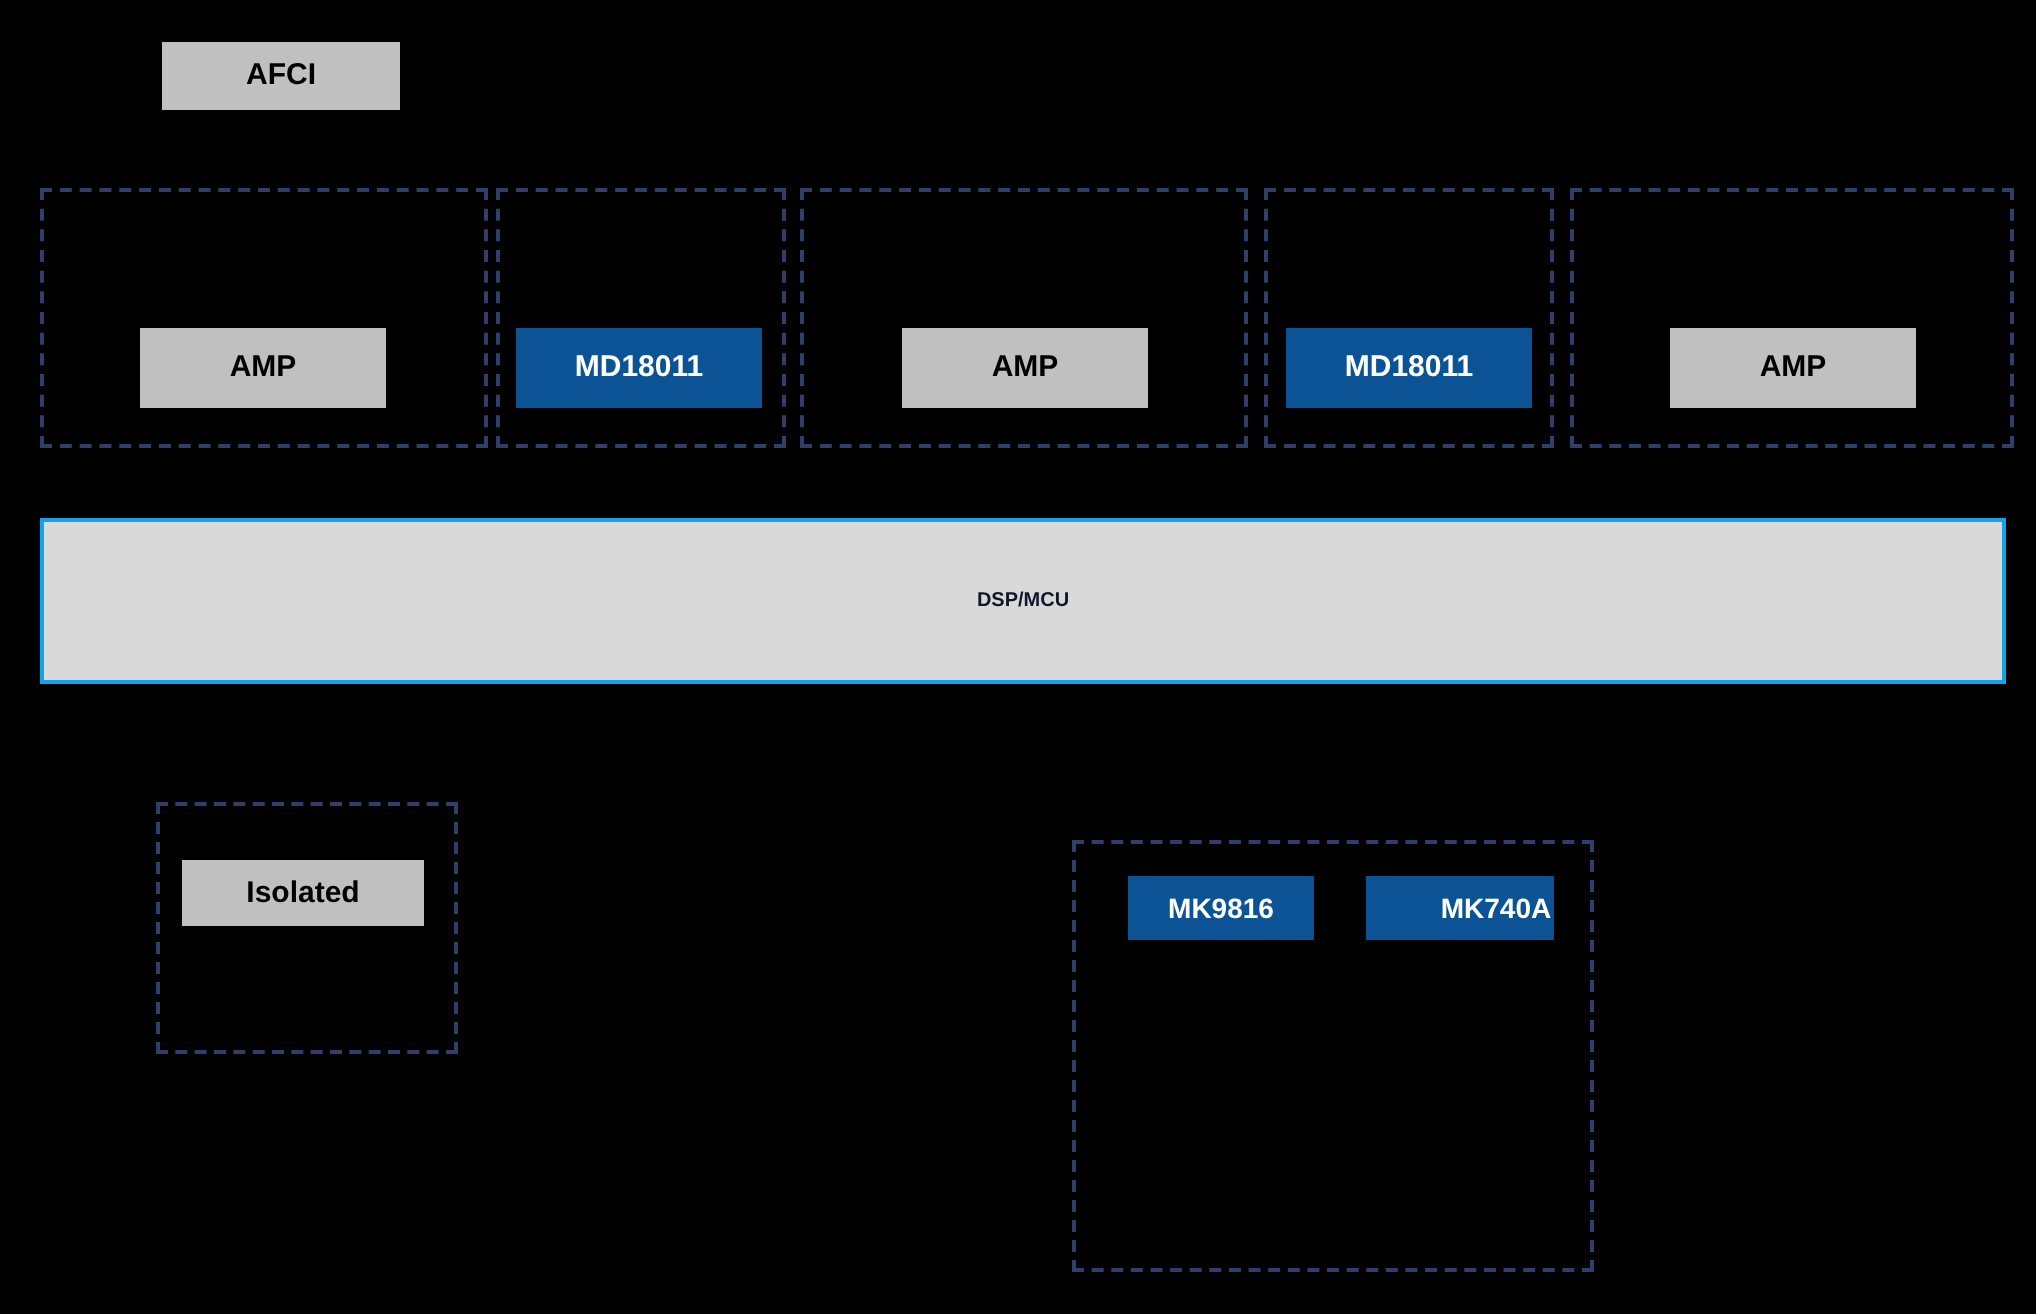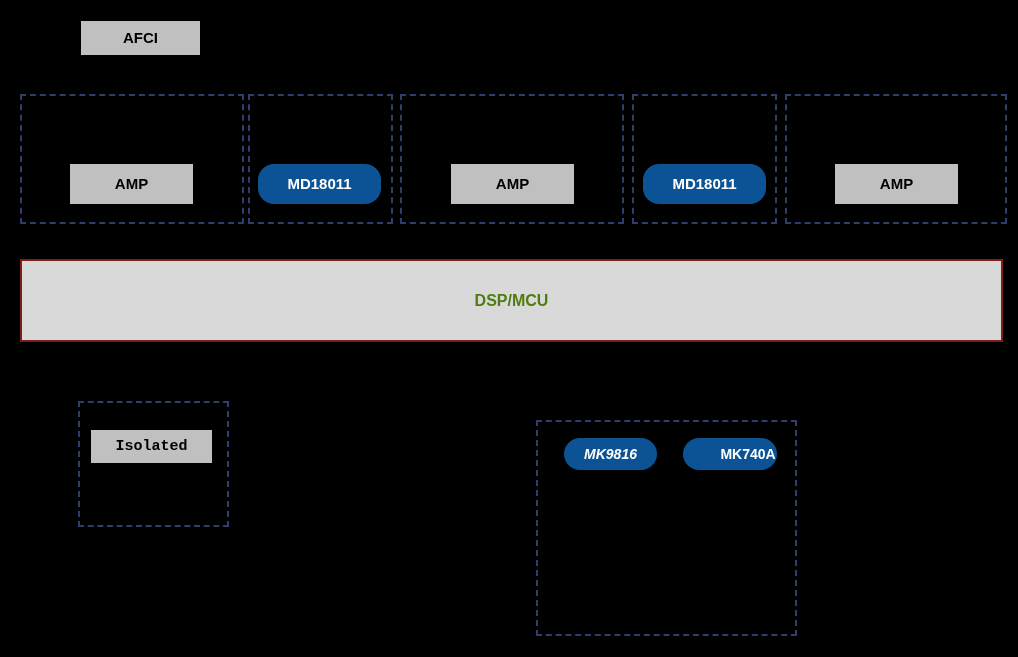--- a/index.html
+++ b/index.html
@@ -28,39 +28,38 @@
   }
   .gray {
     background: #c0c0c0;
     color: #000000;
     font-size: 15px;
   }
   .blue {
     background: #0b5394;
     color: #ffffff;
     font-size: 15px;
-    border-radius: 16px;
   }
   .dashed-panel {
     position: absolute;
     box-sizing: border-box;
     border: 2px dashed #2e3f6b;
     background: transparent;
   }
   .dsp-bar {
     position: absolute;
     box-sizing: border-box;
     background: #d9d9d9;
-    border: 2px solid #7f1d1d;
-    color: #4d7c0f;
+    border: 2px solid #0ea5e9;
+    color: #0f172a;
     display: flex;
     align-items: center;
     justify-content: center;
     font-weight: bold;
-    font-size: 16px;
+    font-size: 10px;
   }
 </style>
 </head>
 <body>
 
 <div id="canvas">
 
   <div class="block gray" style="left:81px; top:21px; width:119px; height:34px;">AFCI</div>
 
   <div class="dashed-panel" style="left:20px; top:94px; width:224px; height:130px;"></div>
@@ -76,23 +75,23 @@
   <div class="block gray" style="left:451px; top:164px; width:123px; height:40px;">AMP</div>
 
   <div class="block blue" style="left:643px; top:164px; width:123px; height:40px;">MD18011</div>
 
   <div class="block gray" style="left:835px; top:164px; width:123px; height:40px;">AMP</div>
 
   <div class="dsp-bar" style="left:20px; top:259px; width:983px; height:83px;">DSP/MCU</div>
 
   <div class="dashed-panel" style="left:78px; top:401px; width:151px; height:126px;"></div>
 
-  <div class="block gray" style="left:91px; top:430px; width:121px; height:33px;font-family:Liberation Mono, monospace;">Isolated</div>
+  <div class="block gray" style="left:91px; top:430px; width:121px; height:33px;">Isolated</div>
 
 
   <div class="dashed-panel" style="left:536px; top:420px; width:261px; height:216px;"></div>
 
-  <div class="block blue" style="left:564px; top:438px; width:93px; height:32px; font-size:14px;font-style:italic;">MK9816</div>
+  <div class="block blue" style="left:564px; top:438px; width:93px; height:32px; font-size:14px;">MK9816</div>
 
   <div class="block blue" style="left:683px; top:438px; width:94px; height:32px; font-size:14px;padding-left:36px;">MK740A</div>
 
 
 </div>
 
 </body></html>

